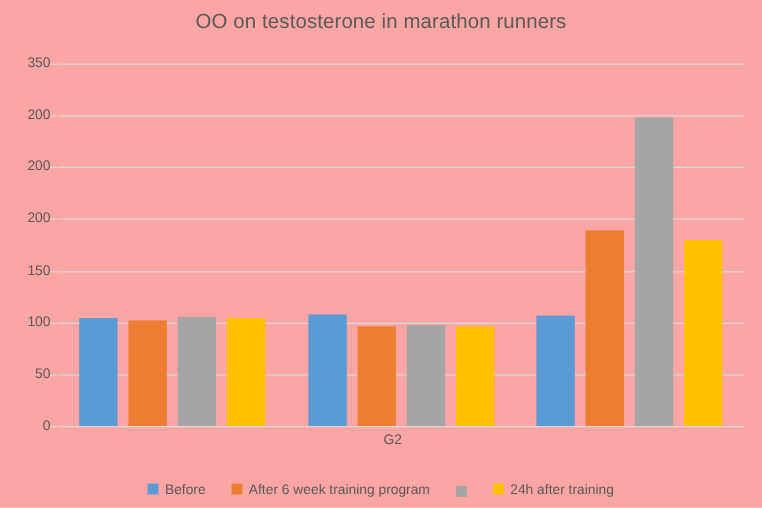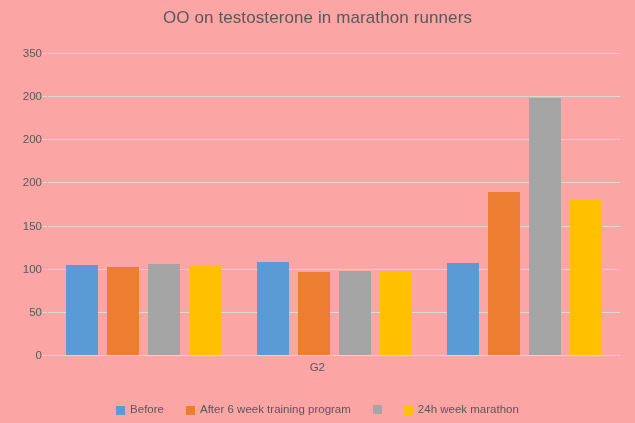--- a/index.html
+++ b/index.html
@@ -119,21 +119,21 @@
     height: 20px;
     display: flex;
     flex-direction: row;
     align-items: center;
     justify-content: center;
     gap: 22px;
   }
   .legend-item {
     display: flex;
     flex-direction: row;
-    align-items: flex-end;
+    align-items: flex-start;
     gap: 5px;
   }
   .legend-swatch {
     width: 9px;
     height: 9px;
     flex: 0 0 auto;
   }
   .legend-label {
     font-size: 11.5px;
     color: #595959;
@@ -187,34 +187,34 @@
       <div class="bar" title="After 10 week training program G2: 96" style="left: 249.5px; width: 32px; height: 82.8343px; background: rgb(237, 125, 49);"></div>
       <div class="bar" title="After half marathon G2: 97" style="left: 290.5px; width: 32px; height: 83.6971px; background: rgb(165, 165, 165);"></div>
       <div class="bar" title="24h after marathon G2: 96" style="left: 331.5px; width: 32px; height: 82.8343px; background: rgb(255, 192, 0);"></div>
       <div class="bar" title="Before G3: 107" style="left: 399.167px; width: 32px; height: 92.3257px; background: rgb(91, 155, 213);"></div>
       <div class="bar" title="After 10 week training program G3: 189" style="left: 440.167px; width: 32px; height: 163.08px; background: rgb(237, 125, 49);"></div>
       <div class="bar" title="After half marathon G3: 298" style="left: 481.167px; width: 32px; height: 257.131px; background: rgb(165, 165, 165);"></div>
       <div class="bar" title="24h after marathon G3: 180" style="left: 522.167px; width: 32px; height: 155.314px; background: rgb(255, 192, 0);"></div>
     </div>
 
   <div class="x-labels">
-      <div class="x-cat-label" style="left: 174px; width: 190.667px;">G2</div>
+      <div class="x-cat-label" style="left: 184px; width: 190.667px;">G2</div>
     </div>
 
   <div class="legend">
       <div class="legend-item">
         <span class="legend-swatch" style="background: rgb(91, 155, 213);"></span>
         <span class="legend-label">Before</span>
       </div>
       <div class="legend-item">
         <span class="legend-swatch" style="background: rgb(237, 125, 49);"></span>
         <span class="legend-label">After 6 week training program</span>
       </div>
       <div class="legend-item">
         <span class="legend-swatch" style="background: rgb(165, 165, 165);"></span>
       </div>
       <div class="legend-item">
         <span class="legend-swatch" style="background: rgb(255, 192, 0);"></span>
-        <span class="legend-label">24h week marathon</span>
+        <span class="legend-label">24h after training</span>
       </div>
     </div>
 
 </div>
 
 </body></html>

